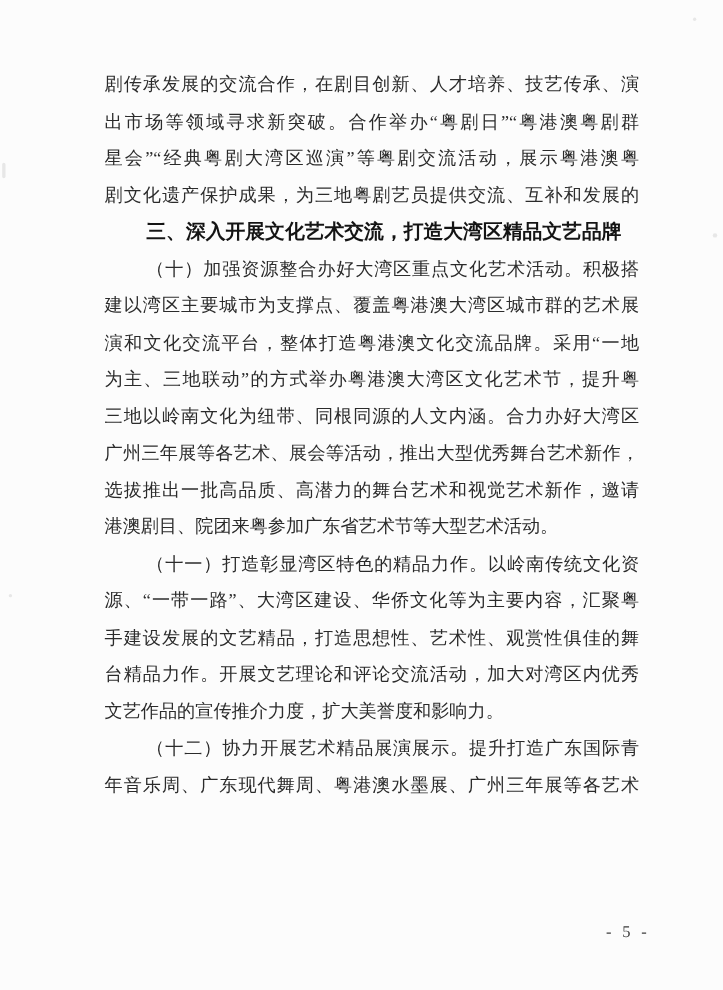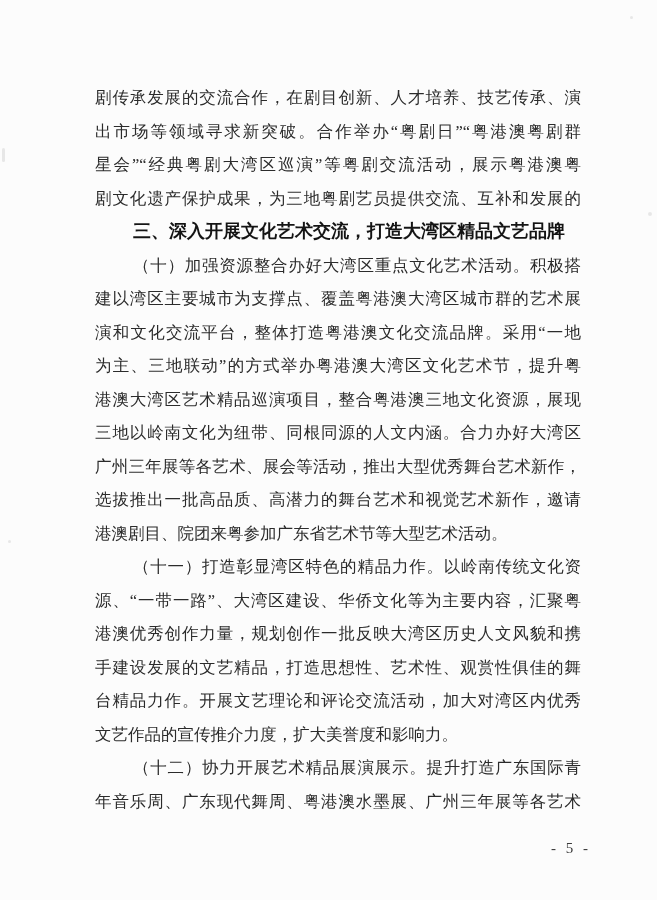--- a/index.html
+++ b/index.html
@@ -15,21 +15,21 @@
     font-family: "Liberation Serif", "DejaVu Serif", serif;
   }
   .page {
     position: absolute;
     inset: 0;
     background: var(--background, #fcfcfc);
   }
   .text-block {
     position: absolute;
     left: 95px;
-    top: 81px;
+    top: 60px;
     width: 486px;
   }
   .line {
     height: 33.5px;
     line-height: 33.5px;
     font-size: 16.5px;
     color: var(--text, #2b2b2b);
     font-family: "Liberation Serif", "DejaVu Serif", serif;
     white-space: normal;
     overflow: visible;
@@ -76,28 +76,26 @@
   <div class="text-block">
       <div class="line fill">剧传承发展的交流合作，在剧目创新、人才培养、技艺传承、演</div>
       <div class="line fill">出市场等领域寻求新突破。合作举办“粤剧日”“粤港澳粤剧群</div>
       <div class="line fill">星会”“经典粤剧大湾区巡演”等粤剧交流活动，展示粤港澳粤</div>
       <div class="line fill">剧文化遗产保护成果，为三地粤剧艺员提供交流、互补和发展的</div>
       <div class="line indent bold">三、深入开展文化艺术交流，打造大湾区精品文艺品牌</div>
       <div class="line fill indent">（十）加强资源整合办好大湾区重点文化艺术活动。积极搭</div>
       <div class="line fill">建以湾区主要城市为支撑点、覆盖粤港澳大湾区城市群的艺术展</div>
       <div class="line fill">演和文化交流平台，整体打造粤港澳文化交流品牌。采用“一地</div>
       <div class="line fill">为主、三地联动”的方式举办粤港澳大湾区文化艺术节，提升粤</div>
-      <div class="line fill">港澳大湾区艺术精品巡演项目，整合粤港澳三地文化资源，展现</div>
       <div class="line fill">三地以岭南文化为纽带、同根同源的人文内涵。合力办好大湾区</div>
       <div class="line fill">广州三年展等各艺术、展会等活动，推出大型优秀舞台艺术新作，</div>
       <div class="line fill">选拔推出一批高品质、高潜力的舞台艺术和视觉艺术新作，邀请</div>
       <div class="line">港澳剧目、院团来粤参加广东省艺术节等大型艺术活动。</div>
       <div class="line fill indent">（十一）打造彰显湾区特色的精品力作。以岭南传统文化资</div>
       <div class="line fill">源、“一带一路”、大湾区建设、华侨文化等为主要内容，汇聚粤</div>
-      <div class="line fill">港澳优秀创作力量，规划创作一批反映大湾区历史人文风貌和携</div>
       <div class="line fill">手建设发展的文艺精品，打造思想性、艺术性、观赏性俱佳的舞</div>
       <div class="line fill">台精品力作。开展文艺理论和评论交流活动，加大对湾区内优秀</div>
       <div class="line">文艺作品的宣传推介力度，扩大美誉度和影响力。</div>
       <div class="line fill indent">（十二）协力开展艺术精品展演展示。提升打造广东国际青</div>
       <div class="line fill">年音乐周、广东现代舞周、粤港澳水墨展、广州三年展等各艺术</div>
     </div>
   <div class="page-number">- 5 -</div>
   <div class="speck s1"></div>
   <div class="speck s2"></div>
   <div class="speck s3"></div>

